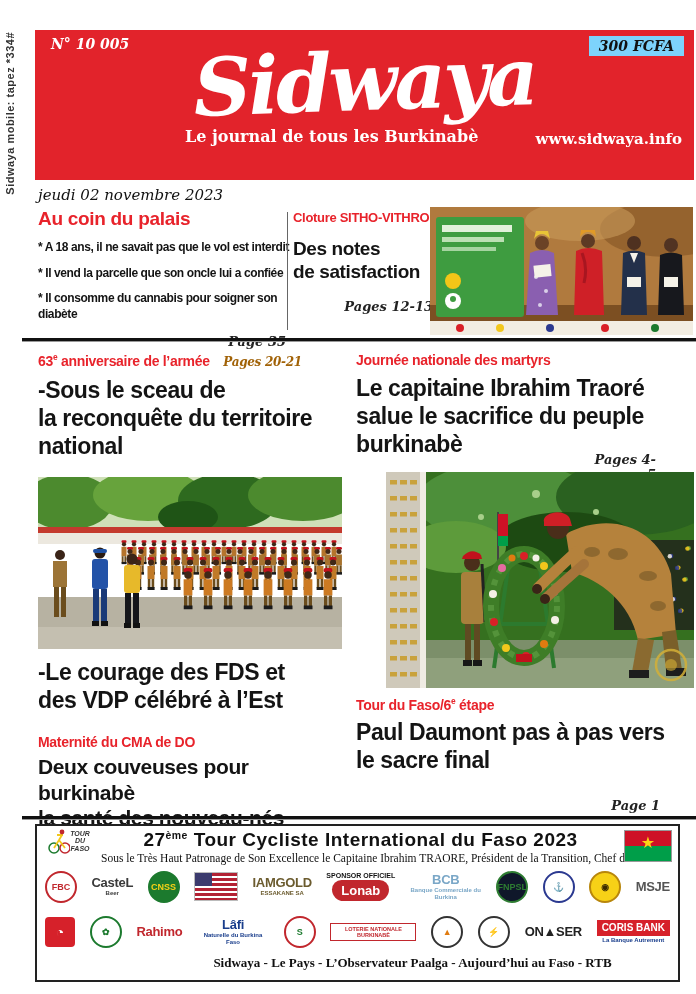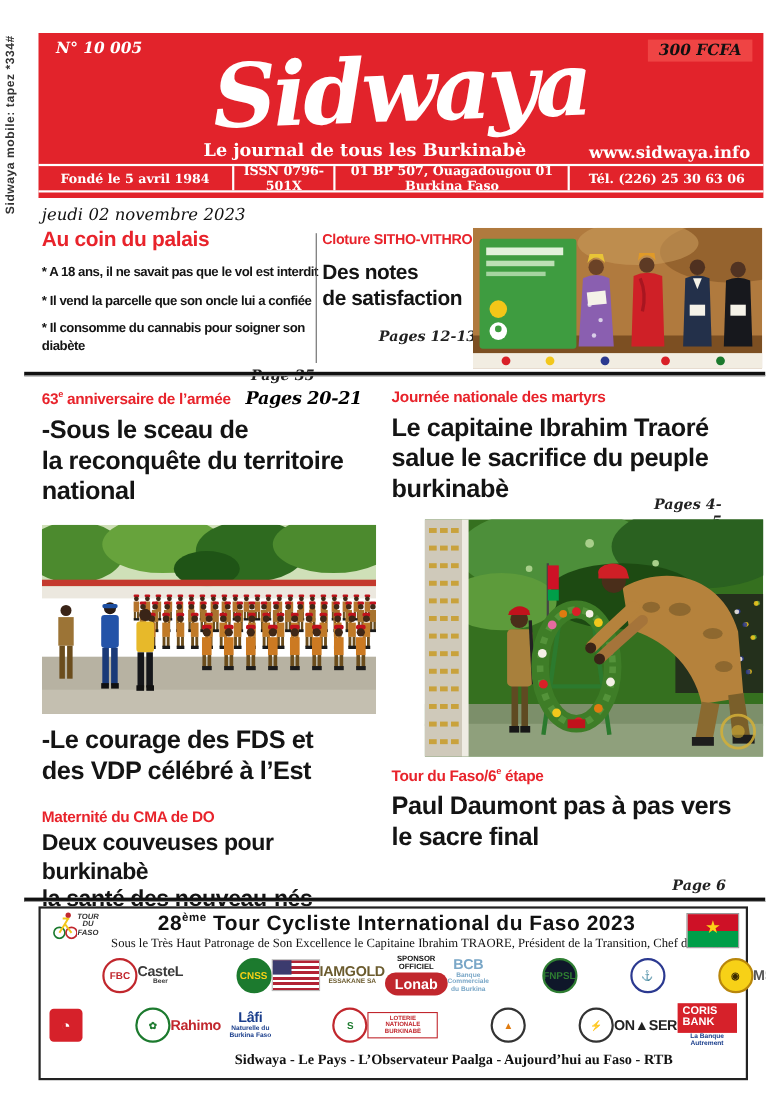--- a/index.html
+++ b/index.html
@@ -6,21 +6,21 @@
   .page { position:relative; width:696px; height:994px; background:#fff; overflow:hidden;
           font-family:"Liberation Sans", sans-serif; color:#141414; }
 
   
   .vstrip { position:absolute; left:4px; top:32px; writing-mode:vertical-rl; transform:rotate(180deg);
             font-size:11px; font-weight:bold; color:#333; letter-spacing:.5px; }
 
   
   .masthead { position:absolute; left:35px; top:30px; width:659px; height:150px; background:#e2232b; color:#fff; }
   .issue   { position:absolute; left:16px; top:6px; font-family:"DejaVu Serif",serif; font-style:italic; font-weight:bold; font-size:14px; }
-  .price   { position:absolute; right:10px; top:6px; background:#ef4444; color:#111;
+  .price   { position:absolute; right:10px; top:6px; background:#7dd3fc; color:#111;
              font-family:"DejaVu Serif",serif; font-style:italic; font-weight:bold; font-size:14px; padding:2px 10px; }
   .mlogo   { position:absolute; left:0; right:0; top:10px; text-align:center;
              font-family:"DejaVu Serif",serif; font-style:italic; font-weight:bold; font-size:80px;
              letter-spacing:-3px; transform:rotate(-2deg); line-height:1.05; }
   .tagline { position:absolute; left:150px; bottom:34px; font-family:"DejaVu Serif",serif; font-weight:bold; font-size:16px; }
   .website { position:absolute; right:12px; bottom:32px; font-family:"DejaVu Serif",serif; font-weight:bold; font-size:15px; }
   .infobar { position:absolute; left:0; right:0; bottom:5px; height:22px; border-top:2px solid #fff; border-bottom:2px solid #fff;
              display:flex; align-items:center; font-family:"DejaVu Serif",serif; font-weight:bold; font-size:11.5px; }
   .infobar .cell { text-align:center; padding:0 3px; height:100%; display:flex; align-items:center; justify-content:center; }
   .c1{flex:2.4;} .c2{flex:1.2; border-left:2px solid #fff; border-right:2px solid #fff;} .c3{flex:2.9; border-right:2px solid #fff;} .c4{flex:2.4;}
@@ -48,21 +48,21 @@
   #photo-sitho  { left:430px; top:207px; width:263px; height:128px; }
   #photo-parade { left:38px;  top:477px; width:304px; height:172px; }
   #photo-wreath { left:386px; top:472px; width:308px; height:216px; }
   .photo svg { display:block; }
 
   .rule-thick { position:absolute; left:22px; right:0; height:3px; background:#111; border-bottom:1px solid #999; }
   #rule1 { top:338px; } #rule2 { top:816px; }
 
   .abs { position:absolute; }
   #army-kicker { left:38px; top:352px; font-size:14px; }
-  #army-kicker .pageref { font-size:16px; margin-left:10px; color:#000000; }
+  #army-kicker .pageref { font-size:12px; margin-left:10px; color:#a16207; }
   #army-headline { left:38px; top:376px; width:312px; font-size:23px; }
   #army-headline2 { left:38px; top:658px; width:312px; font-size:23px; }
   #maternity-kicker { left:38px; top:734px; font-size:14px; }
   #maternity-headline { left:38px; top:754px; width:312px; font-size:21px; }
   #maternity-pageref { left:240px; top:800px; width:95px; text-align:center;margin-top:40px; }
 
   #martyrs-kicker { left:356px; top:352px; font-size:14px; }
   #martyrs-headline { left:356px; top:374px; width:340px; font-size:23px; }
   #martyrs-pageref { left:586px; top:452px; width:70px; text-align:right; }
   #tour-kicker { left:356px; top:696px; font-size:14px; }
@@ -76,21 +76,21 @@
   .ad-title sup { font-size:.55em; }
   .ad-subtitle { font-family:"Liberation Serif",serif; font-size:11.5px; color:#111; margin-top:1px; white-space:nowrap; }
   .ad-tourlogo { position:absolute; left:4px; top:2px; width:56px; text-align:center; }
   .ad-tourlogo .tl-text { font-size:7px; font-weight:bold; font-style:italic; color:#333; white-space:pre-line; line-height:1.05; display:inline-block; vertical-align:middle; }
   .flag-bf { position:absolute; right:6px; top:4px; width:46px; height:30px; border:1px solid #999;
              background:linear-gradient(#ce1126 0 50%, #009e49 50% 100%); }
   .flag-bf::after { content:"★"; position:absolute; left:0; right:0; top:2px; text-align:center; color:#fcd116; font-size:16px; }
   .sponsor-row { display:flex; justify-content:space-between; align-items:center; padding:2px 8px; height:41px; }
   .chip { display:flex; flex-direction:column; align-items:center; justify-content:center; text-align:center; }
   .chip-circle { width:32px; height:32px; border-radius:50%; border:2px solid #be185d; display:flex; align-items:center;
-                 justify-content:center; font-weight:bold; font-size:9px; box-sizing:border-box;margin-left:48px; }
+                 justify-content:center; font-weight:bold; font-size:9px; box-sizing:border-box; }
   .chip-square { width:30px; height:30px; border-radius:4px; display:flex; align-items:center; justify-content:center; font-weight:bold; font-size:14px; }
   .chip-main { font-weight:bold; font-size:13px; letter-spacing:-0.3px; line-height:1; }
   .chip-sub  { font-size:6px; font-weight:bold; max-width:72px; line-height:1.1; margin-top:1px; }
   .flag-us { width:42px; height:27px; background:repeating-linear-gradient(#b22234 0 2.5px, #fff 2.5px 5px); position:relative; border:1px solid #bbb; }
   .flag-us::after { content:""; position:absolute; left:0; top:0; width:17px; height:13px; background:#3c3b6e; }
   .lonab-wrap .sponsor-official { font-size:7px; font-weight:bold; color:#111; margin-bottom:1px; }
   .lonab-body { background:#c1272d; color:#fff; font-weight:bold; font-size:13px; padding:3px 9px; border-radius:10px 10px 12px 12px; }
   .coris-body { background:#d6212a; color:#fff; font-weight:bold; font-size:10px; line-height:1.05; padding:3px 5px; text-align:left; }
   .coris-sub { color:#1a3e8c; font-size:6px; font-weight:bold; margin-top:1px; }
   .tinybox { color:#c1272d; border:1px solid #c1272d; font-size:5.5px; font-weight:bold; padding:2px 3px; max-width:78px; }
@@ -102,26 +102,20 @@
 <div class="page">
 
   <div class="vstrip">Sidwaya mobile: tapez *334#</div>
 
   <header class="masthead">
     <div class="issue">N° 10 005</div>
     <div class="price">300 FCFA</div>
     <div class="mlogo">Sidwaya</div>
     <div class="tagline">Le journal de tous les Burkinabè</div>
     <div class="website">www.sidwaya.info</div>
-    <div class="infobar">
-      <span class="cell c1">Fondé le 5 avril 1984</span>
-      <span class="cell c2">ISSN 0796-501X</span>
-      <span class="cell c3">01 BP 507, Ouagadougou 01 Burkina Faso</span>
-      <span class="cell c4">Tél. (226) 25 30 63 06</span>
-    </div>
   </header>
 
   <div class="dateline">jeudi 02 novembre 2023</div>
 
   <section class="brief">
     <div class="kicker">Au coin du palais</div>
     <div class="brief-item">* A 18 ans, il ne savait pas que le vol est interdit</div>
     <div class="brief-item">* Il vend la parcelle que son oncle lui a confiée</div>
     <div class="brief-item">* Il consomme du cannabis pour soigner son diabète</div>
     <span class="pageref">Page 35</span>
@@ -481,38 +475,38 @@
       <circle cx="285" cy="193" r="15" fill="none" stroke="#d4af37" stroke-width="2.5" opacity="0.85"></circle>
       <circle cx="285" cy="193" r="6" fill="#d4af37" opacity="0.6"></circle>
     </svg>
   </div>
 
   <div class="abs kicker" id="tour-kicker">
     <span>Tour du Faso/6</span><sup>e</sup><span> étape</span>
   </div>
   <div class="abs hl" id="tour-headline">Paul Daumont pas à pas vers
 le sacre final</div>
-  <div class="abs pageref" id="tour-pageref">Page 6</div>
+  <div class="abs pageref" id="tour-pageref">Page 1</div>
 
   <div class="rule-thick" id="rule2"></div>
 
   <section class="ad">
     <div class="ad-header">
       <div class="ad-tourlogo">
         <svg width="22" height="26" viewBox="0 0 22 26" style="vertical-align:middle">
           <circle cx="6" cy="20" r="5" fill="none" stroke="#1c7a2e" stroke-width="1.5"></circle>
           <circle cx="17" cy="20" r="5" fill="none" stroke="#c1272d" stroke-width="1.5"></circle>
           <path d="M6 20 L11 12 L17 20 M11 12 L14 7 M9 7 h6" stroke="#f2c71c" stroke-width="1.8" fill="none"></path>
           <circle cx="14" cy="4" r="2.4" fill="#c1272d"></circle>
         </svg><span class="tl-text">TOUR
 DU
 FASO</span>
       </div>
       <div class="ad-title">
-        <span>28</span><sup>ème</sup><span> Tour Cycliste International du Faso 2023</span>
+        <span>27</span><sup>ème</sup><span> Tour Cycliste International du Faso 2023</span>
       </div>
       <div class="ad-subtitle">Sous le Très Haut Patronage de Son Excellence le Capitaine Ibrahim TRAORE, Président de la Transition, Chef de l’Etat</div>
       <div class="flag-bf"></div>
     </div>
     <div class="sponsor-row" id="sponsor-row-1">
         <div class="chip">
           <div class="chip-circle" style="background: rgb(255, 255, 255); color: rgb(193, 39, 45); border-color: rgb(193, 39, 45);">FBC</div>
         </div>
         <div class="chip">
           <div class="chip-main" style="color: rgb(58, 58, 58);">CasteL</div>

